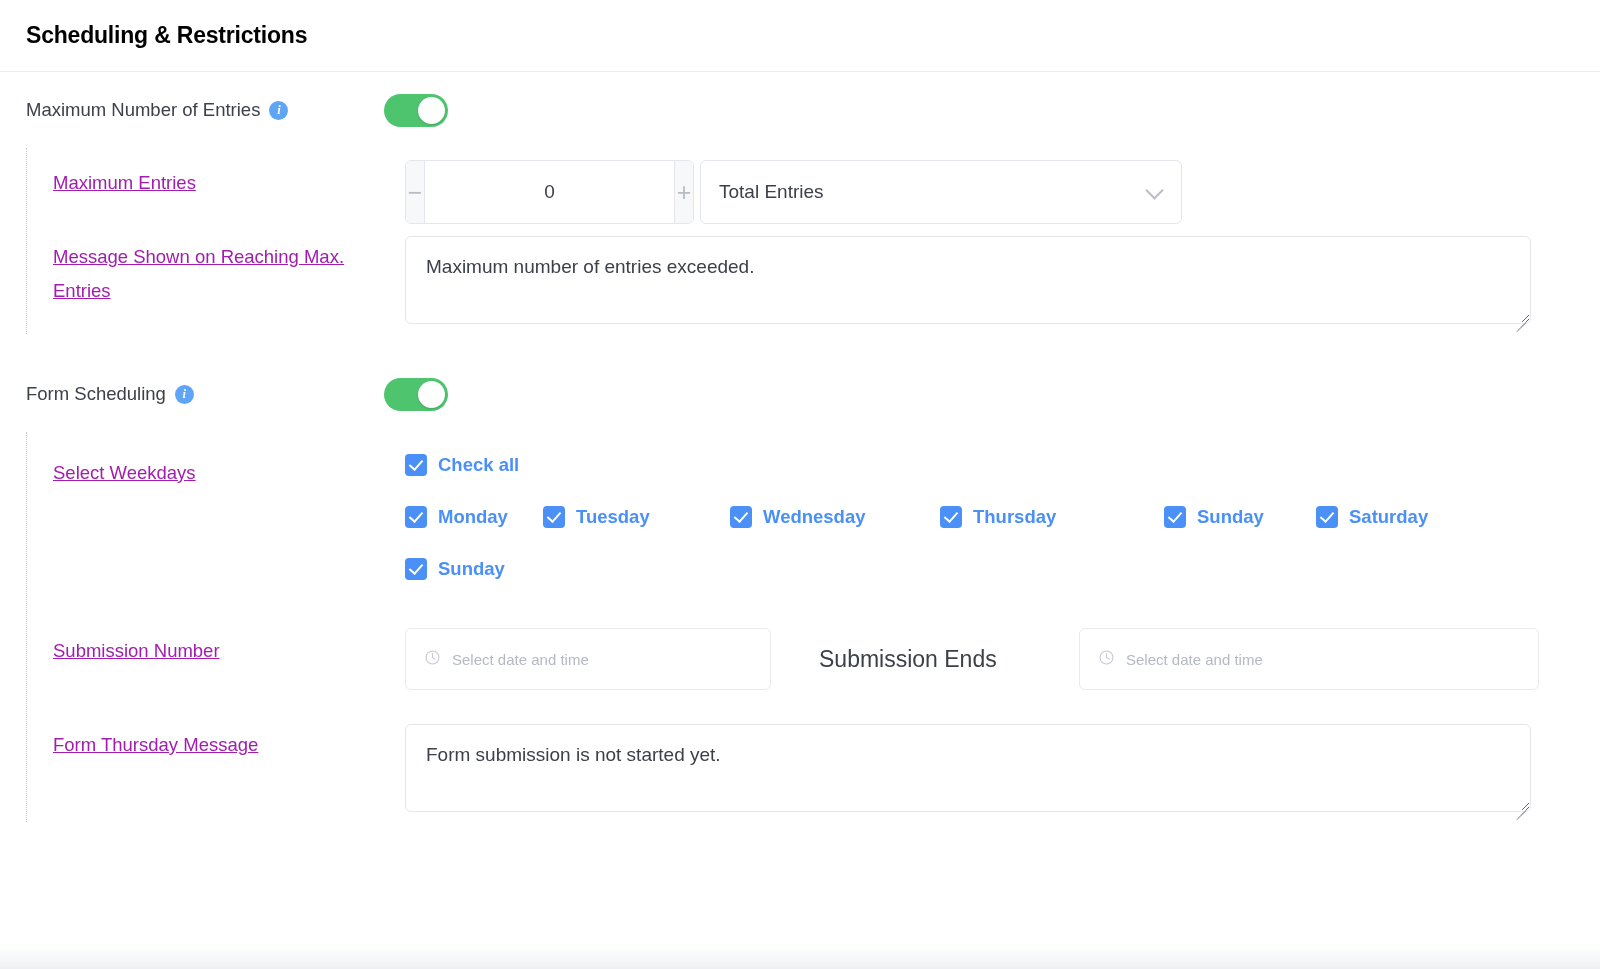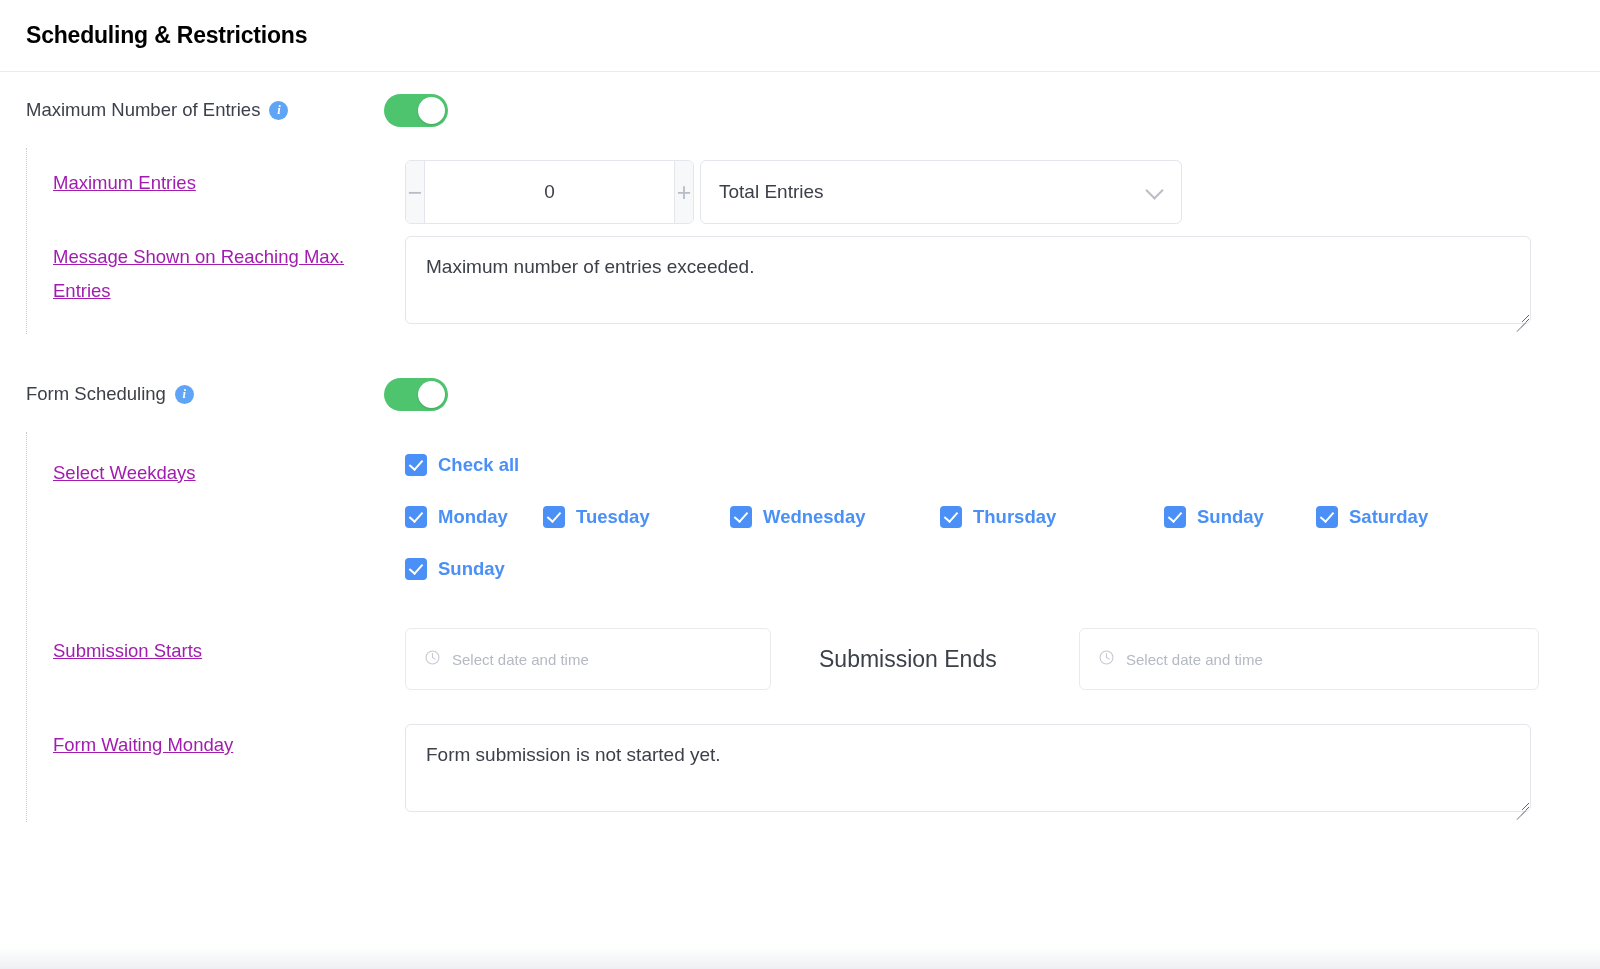--- a/index.html
+++ b/index.html
@@ -369,21 +369,21 @@
                 <span class="cbox"></span>
                 <span class="check-label">Sunday</span>
               </label>
             </div>
 
           </div>
         </div>
       </div>
 
       <div class="field-row" style="min-height:90px; padding-top:6px;">
-        <div class="field-label">Submission Starts</div>
+        <div class="field-label">Submission Number</div>
         <div class="field-control" style="align-items:center;">
           <div class="date-box">
             <span class="clock-icon">
               <svg width="17" height="17" viewBox="0 0 20 20" fill="none" aria-hidden="true">
                 <circle cx="10" cy="10" r="7.6" stroke="#c6cad2" stroke-width="1.3"></circle>
                 <path d="M10 5.4V10l3.1 1.9" stroke="#c6cad2" stroke-width="1.3" stroke-linecap="round"></path>
               </svg>
             </span>
             <span class="ph">Select date and time</span>
           </div>
@@ -394,21 +394,21 @@
                 <circle cx="10" cy="10" r="7.6" stroke="#c6cad2" stroke-width="1.3"></circle>
                 <path d="M10 5.4V10l3.1 1.9" stroke="#c6cad2" stroke-width="1.3" stroke-linecap="round"></path>
               </svg>
             </span>
             <span class="ph">Select date and time</span>
           </div>
         </div>
       </div>
 
       <div class="field-row" style="min-height:110px; padding-top:12px;">
-        <div class="field-label" style="padding-top:4px;">Form Waiting Monday</div>
+        <div class="field-label" style="padding-top:4px;">Form Thursday Message</div>
         <div class="field-control">
           <div class="ta-wrap">
             <textarea class="ta" rows="3" style="">Form submission is not started yet.</textarea>
             <span class="ta-grip">
               <i style="width:13px; top:11px;"></i>
                 <i style="width:7px; top:11px; right:0;"></i>
             </span>
           </div>
         </div>
       </div>

